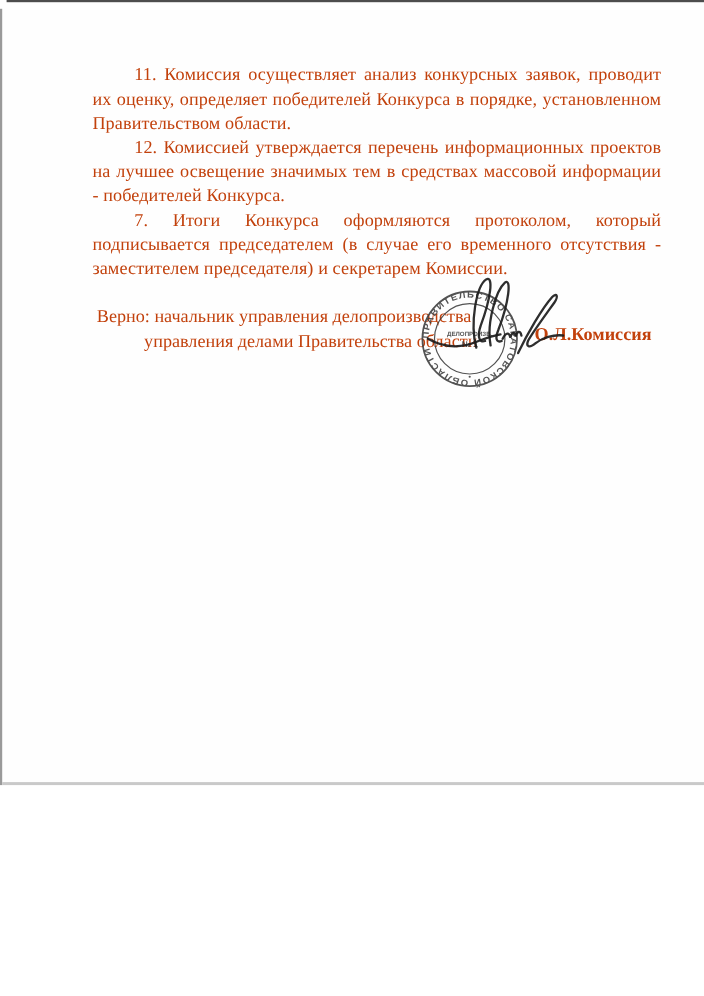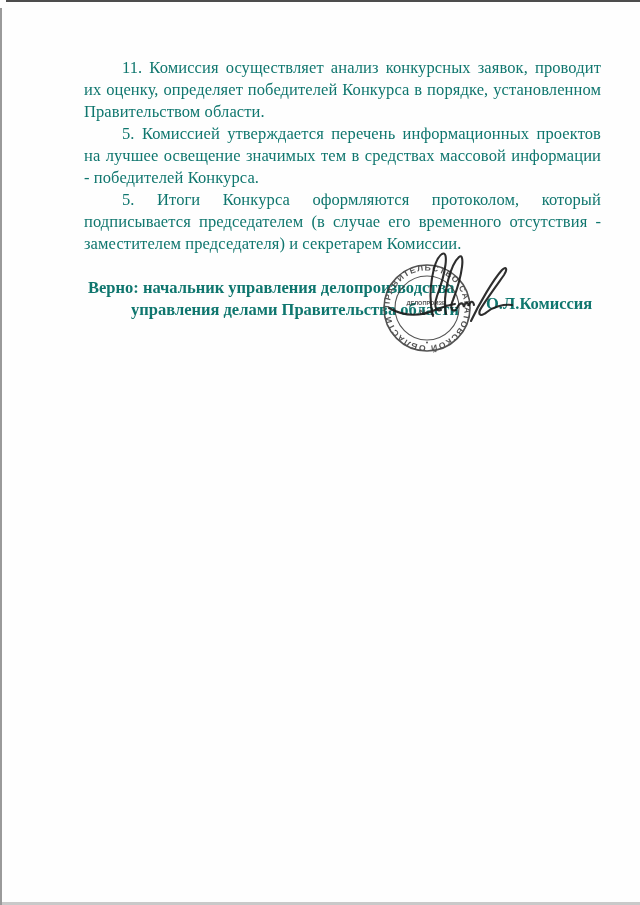--- a/index.html
+++ b/index.html
@@ -1,23 +1,23 @@
 <!DOCTYPE html>
 <html><head>
 <meta charset="utf-8">
 <style>
   html, body { margin: 0; padding: 0; background: #ffffff; }
   .page {
     position: relative;
     width: 640px;
-    height: 905px;
+    height: 714px;
     background: #fefefe;
     overflow: hidden;
     font-family: "Liberation Serif", "DejaVu Serif", serif;
-    color: #0f766e;
+    color: #c2410c;
   }
   
   .edge-top    { position:absolute; top:0; left:6px; right:0; height:2px; background:#4d4d4d; }
   .edge-left   { position:absolute; top:8px; left:0; bottom:0; width:2px; background:#9a9a9a; }
   .edge-bottom { position:absolute; bottom:0; left:2px; right:0; height:3px; background:#c9c9c9; }
 
   .content {
     position: absolute;
     top: 57px;
     left: 84px;
@@ -30,21 +30,21 @@
     text-align: justify;
     text-indent: 38px;
     letter-spacing: 0.1px;
   }
 
   .cert {
     position: absolute;
     top: 277px;
     left: 88px;
     width: 420px;
-    font-weight: bold;
+    font-weight: normal;
     font-size: 16.5px;
     line-height: 22px;
     white-space: nowrap;
   }
   .cert .l2 { padding-left: 43px; }
 
   .signer {
     position: absolute;
     top: 294px;
     left: 486px;
@@ -92,22 +92,22 @@
 <body>
 
 <div class="page">
 
   <div class="edge-top"></div>
   <div class="edge-left"></div>
   <div class="edge-bottom"></div>
 
   <div class="content">
     <p class="para">11. Комиссия осуществляет анализ конкурсных заявок, проводит их оценку, определяет победителей Конкурса в порядке, установленном Правительством области.</p>
-    <p class="para">5. Комиссией утверждается перечень информационных проектов на лучшее освещение значимых тем в средствах массовой информации - победителей Конкурса.</p>
-    <p class="para">5. Итоги Конкурса оформляются протоколом, который подписывается председателем (в случае его временного отсутствия - заместителем председателя) и секретарем Комиссии.</p>
+    <p class="para">12. Комиссией утверждается перечень информационных проектов на лучшее освещение значимых тем в средствах массовой информации - победителей Конкурса.</p>
+    <p class="para">7. Итоги Конкурса оформляются протоколом, который подписывается председателем (в случае его временного отсутствия - заместителем председателя) и секретарем Комиссии.</p>
   </div>
 
   <div class="cert">
     <div class="l1">Верно: начальник управления делопроизводства</div>
     <div class="l2">управления делами Правительства области</div>
   </div>
 
   <div class="signer">О.Л.Комиссия</div>
 
   <svg class="stamp" viewBox="0 0 90 90" xmlns="http://www.w3.org/2000/svg">

